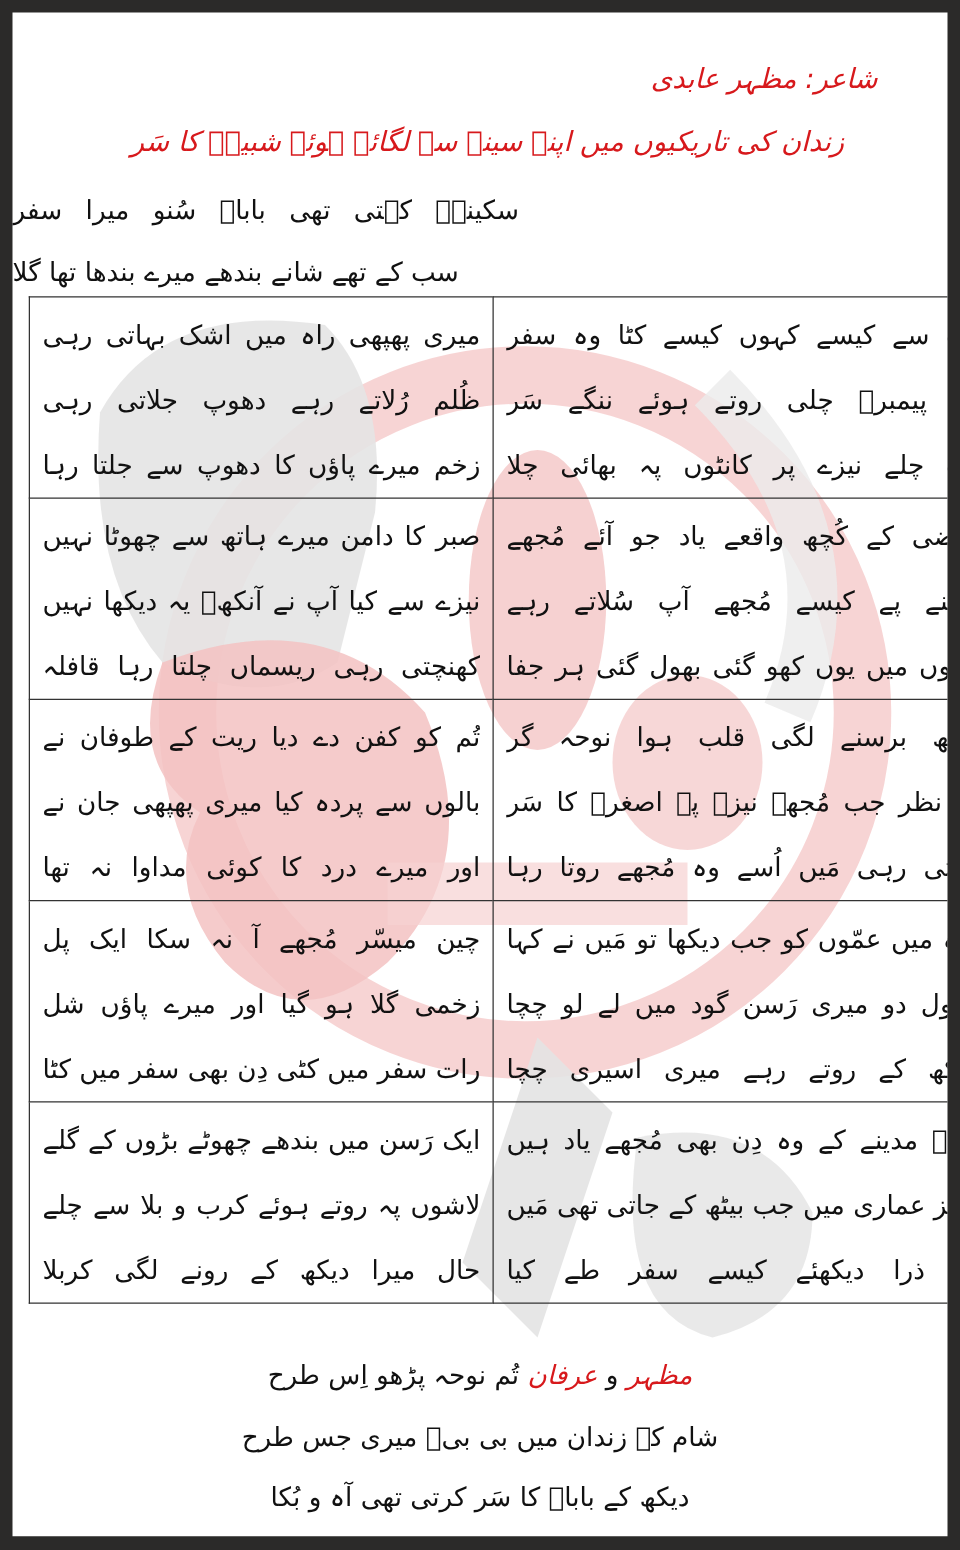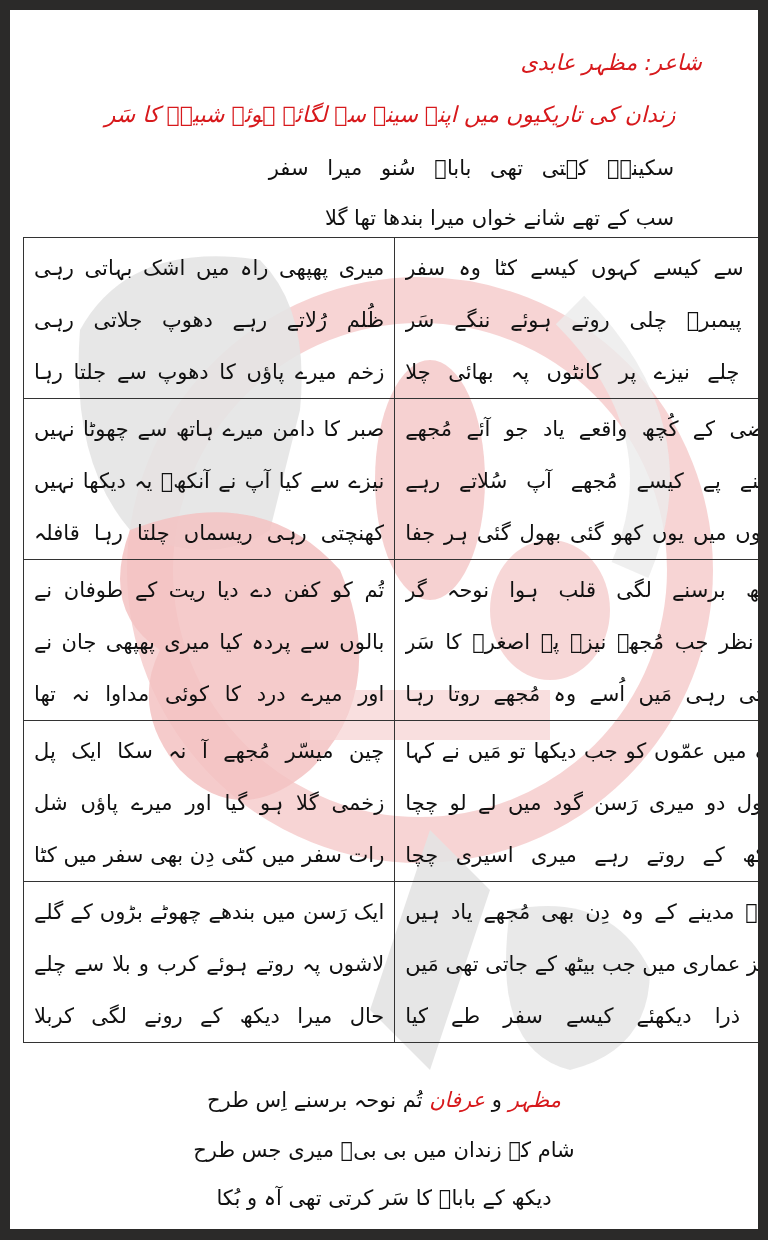--- a/index.html
+++ b/index.html
@@ -33,21 +33,21 @@
   }
   .h-poet { right: 56px; }
   .h-title { left: 50%; transform: translateX(-50%); }
   .h-reciter { left: 58px; }
   .subtitle {
     position: absolute; top: 92px; left: 0; width: 760px;
     text-align: center; color: #d7191c; font-size: 22px; font-style: italic;
     direction: rtl; white-space: nowrap;
   }
   .intro {
-    position: absolute; left: 0; width: 664px; text-align: right;
+    position: absolute; left: 0; width: 664px; text-align: left;
     color: #111; font-size: 21px; direction: rtl; white-space: nowrap;
   }
   .intro.l1 { top: 146px; word-spacing: 12px; }
   .intro.l2 { top: 196px; }
   table.verses {
     position: absolute; left: 13px; top: 227px;
     width: 722px; border-collapse: collapse;
     direction: rtl;
   }
   table.verses td {
@@ -96,21 +96,21 @@
     <path d="M560 300 Q680 420 620 560" stroke="#ebebeb" stroke-width="40" fill="none" opacity="0.8"></path>
   </svg>
 
   <div class="header-row">
     <span class="h-poet">شاعر: مظہر عابدی</span>
   </div>
 
   <div class="subtitle">زندان کی تاریکیوں میں اپنے سینے سے لگائے ہوئے شبیرؑ کا سَر</div>
 
   <div class="intro l1">سکینہؑ کہتی تھی باباؑ سُنو میرا سفر</div>
-  <div class="intro l2">سب کے تھے شانے خواں میرا بندھا تھا گلا</div>
+  <div class="intro l2">سب کے تھے شانے بندھے میرے بندھا تھا گلا</div>
 
   <table class="verses">
     <tbody>
         <tr>
       <td>
         <span class="line">آپ سے کیسے کہوں کیسے کٹا وہ سفر</span>
         <span class="line">آلِ پیمبرؐ چلی روتے ہوئے ننگے سَر</span>
         <span class="line">آپ چلے نیزے پر کانٹوں پہ بھائی چلا</span>
       </td>
       <td>
@@ -164,18 +164,18 @@
       <td>
         <span class="line">ایک رَسن میں بندھے چھوٹے بڑوں کے گلے</span>
         <span class="line">لاشوں پہ روتے ہوئے کرب و بلا سے چلے</span>
         <span class="line">حال میرا دیکھ کے رونے لگی کربلا</span>
       </td>
     </tr>
   </tbody>
     </table>
 
   <div class="outro o1">
-    <span class="red">مظہر</span><span> و </span><span class="red">عرفان</span><span> تُم نوحہ برسنے اِس طرح</span>
+    <span class="red">مظہر</span><span> و </span><span class="red">عرفان</span><span> تُم نوحہ پڑھو اِس طرح</span>
   </div>
   <div class="outro o2">شام کے زندان میں بی بیؑ میری جس طرح</div>
   <div class="outro o3">دیکھ کے باباؑ کا سَر کرتی تھی آہ و بُکا</div>
 
 </div>
 
 </body></html>

